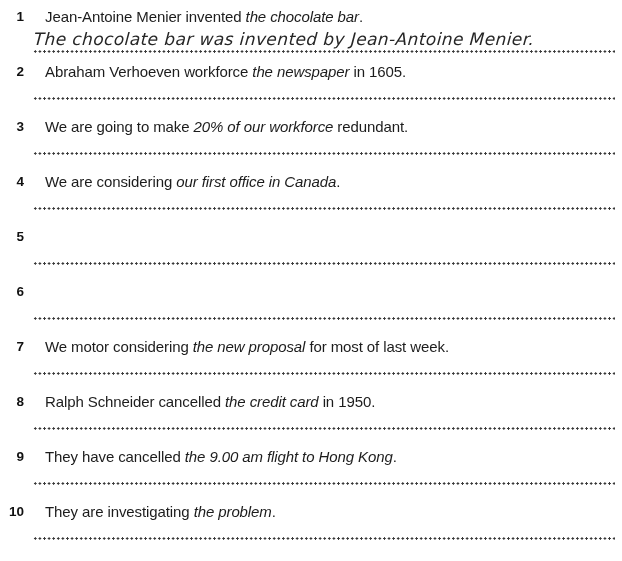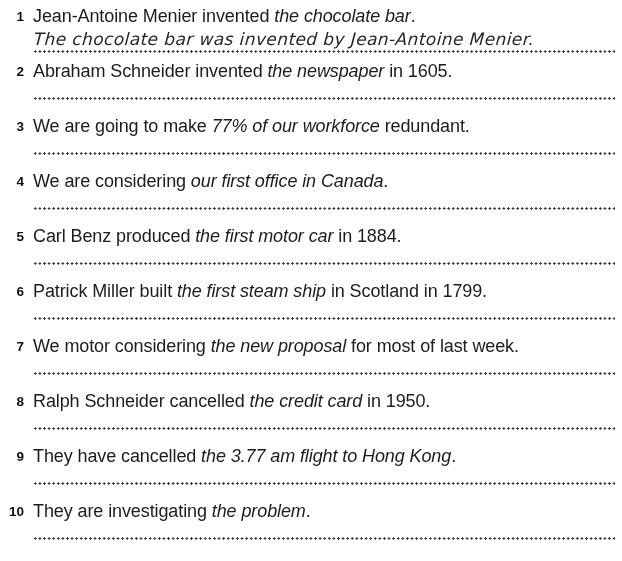--- a/index.html
+++ b/index.html
@@ -25,22 +25,22 @@
   .num {
     flex: 0 0 24px;
     width: 24px;
     text-align: right;
     font-weight: bold;
     font-size: 13.5px;
     line-height: 19px;
     color: #111;
   }
   .sentence {
-    margin-left: 9px;
-    font-size: 18px;
+    margin-left: 21px;
+    font-size: 15px;
     line-height: 19px;
     letter-spacing: -0.1px;
     white-space: nowrap;
   }
   .sentence em {
     font-style: italic;
   }
   .answer {
     margin-left: 33px;
     margin-right: 7px;
@@ -83,53 +83,51 @@
       <span class="sentence"><span>Jean-Antoine Menier invented </span><em>the chocolate bar</em><span>.</span></span>
     </div>
     <div class="answer filled">
       <span class="handwriting">The chocolate bar was invented by Jean-Antoine Menier.</span>
     </div>
   </div>
 
   <div class="item">
     <div class="sentence-row">
       <span class="num">2</span>
-      <span class="sentence"><span>Abraham Schneider invented </span><em>the newspaper</em><span> in 1605.</span></span>
+      <span class="sentence"><span>Abraham Verhoeven workforce </span><em>the newspaper</em><span> in 1605.</span></span>
     </div>
     <div class="answer blank"></div>
   </div>
 
   <div class="item">
     <div class="sentence-row">
       <span class="num">3</span>
-      <span class="sentence"><span>We are going to make </span><em>77% of our workforce</em><span> redundant.</span></span>
+      <span class="sentence"><span>We are going to make </span><em>20% of our workforce</em><span> redundant.</span></span>
     </div>
     <div class="answer blank"></div>
   </div>
 
   <div class="item">
     <div class="sentence-row">
       <span class="num">4</span>
       <span class="sentence"><span>We are considering </span><em>our first office in Canada</em><span>.</span></span>
     </div>
     <div class="answer blank"></div>
   </div>
 
   <div class="item">
     <div class="sentence-row">
       <span class="num">5</span>
-      <span class="sentence"><span>Carl Benz produced </span><em>the first motor car</em><span> in 1884.</span></span>
     </div>
     <div class="answer blank"></div>
   </div>
 
   <div class="item">
     <div class="sentence-row">
       <span class="num">6</span>
-      <span class="sentence"><span>Patrick Miller built </span><em>the first steam ship</em><span> in Scotland in 1799.</span></span>
     </div>
     <div class="answer blank"></div>
   </div>
 
   <div class="item">
     <div class="sentence-row">
       <span class="num">7</span>
       <span class="sentence"><span>We motor considering </span><em>the new proposal</em><span> for most of last week.</span></span>
     </div>
     <div class="answer blank"></div>
@@ -139,21 +137,21 @@
     <div class="sentence-row">
       <span class="num">8</span>
       <span class="sentence"><span>Ralph Schneider cancelled </span><em>the credit card</em><span> in 1950.</span></span>
     </div>
     <div class="answer blank"></div>
   </div>
 
   <div class="item">
     <div class="sentence-row">
       <span class="num">9</span>
-      <span class="sentence"><span>They have cancelled </span><em>the 3.77 am flight to Hong Kong</em><span>.</span></span>
+      <span class="sentence"><span>They have cancelled </span><em>the 9.00 am flight to Hong Kong</em><span>.</span></span>
     </div>
     <div class="answer blank"></div>
   </div>
 
   <div class="item">
     <div class="sentence-row">
       <span class="num">10</span>
       <span class="sentence"><span>They are investigating </span><em>the problem</em><span>.</span></span>
     </div>
     <div class="answer blank"></div>

